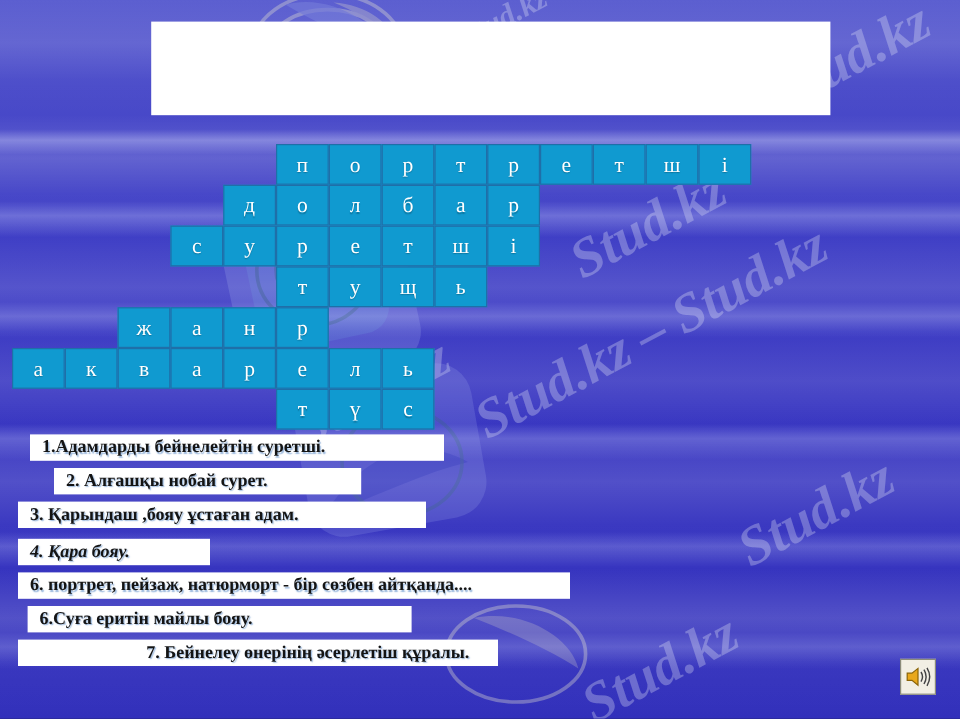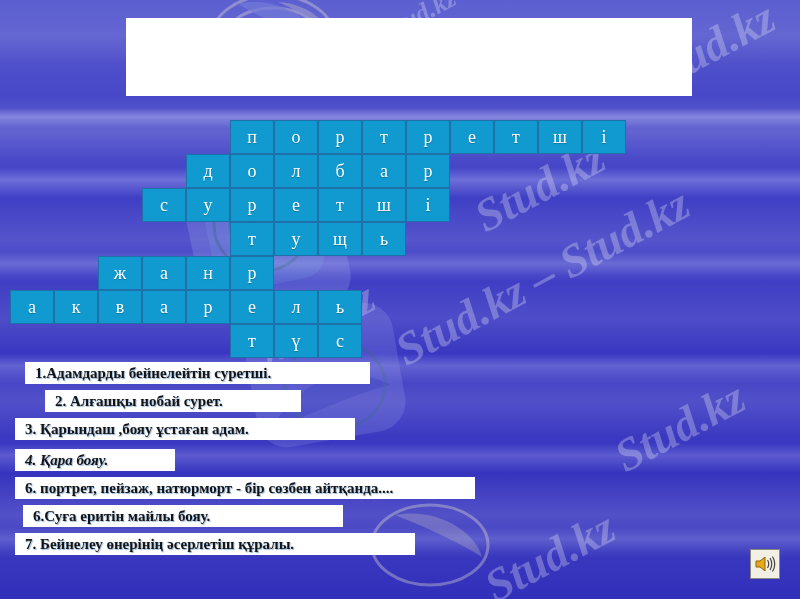--- a/index.html
+++ b/index.html
@@ -245,21 +245,21 @@
       <div class="cell" style="left: 318px; top: 324px; background: rgb(16, 154, 208); border-color: rgb(31, 111, 168);">с</div>
     </div>
 
   <div id="clue-list">
       <div class="clue" style="left: 25px; top: 362px; width: 345px;">1.Адамдарды бейнелейтін суретші.</div>
       <div class="clue" style="left: 15px; top: 390px; width: 256px; margin-left: 30px;">2. Алғашқы нобай сурет.</div>
       <div class="clue" style="left: 15px; top: 418px; width: 340px;">3. Қарындаш ,бояу ұстаған адам.</div>
       <div class="clue" style="left: 15px; top: 449px; width: 160px; font-style: italic;">4. Қара бояу.</div>
       <div class="clue" style="left: 15px; top: 477px; width: 460px;">6. портрет, пейзаж, натюрморт - бір сөзбен айтқанда....</div>
       <div class="clue" style="left: 13px; top: 505px; width: 320px; margin-left: 10px;">6.Суға еритін майлы бояу.</div>
-      <div class="clue" style="left: 15px; top: 533px; width: 400px;">7. Бейнелеу  өнерінің әсерлетіш құралы.</div>
+      <div class="clue" style="left: 15px; top: 533px; width: 400px; text-align: right;">7. Бейнелеу  өнерінің әсерлетіш құралы.</div>
     </div>
 
   <div id="sound-icon" title="sound">
     <svg width="22" height="18" viewBox="0 0 22 18">
       <polygon points="2,6 6,6 11,2 11,16 6,12 2,12" fill="#e8a81d" stroke="#8a6408" stroke-width="1"></polygon>
       <path d="M13.5 5 Q16 9 13.5 13" fill="none" stroke="#444" stroke-width="1.2"></path>
       <path d="M16 3 Q19.5 9 16 15" fill="none" stroke="#444" stroke-width="1.2"></path>
       <path d="M18.5 1.5 Q23 9 18.5 16.5" fill="none" stroke="#444" stroke-width="1.2"></path>
     </svg>
   </div>

